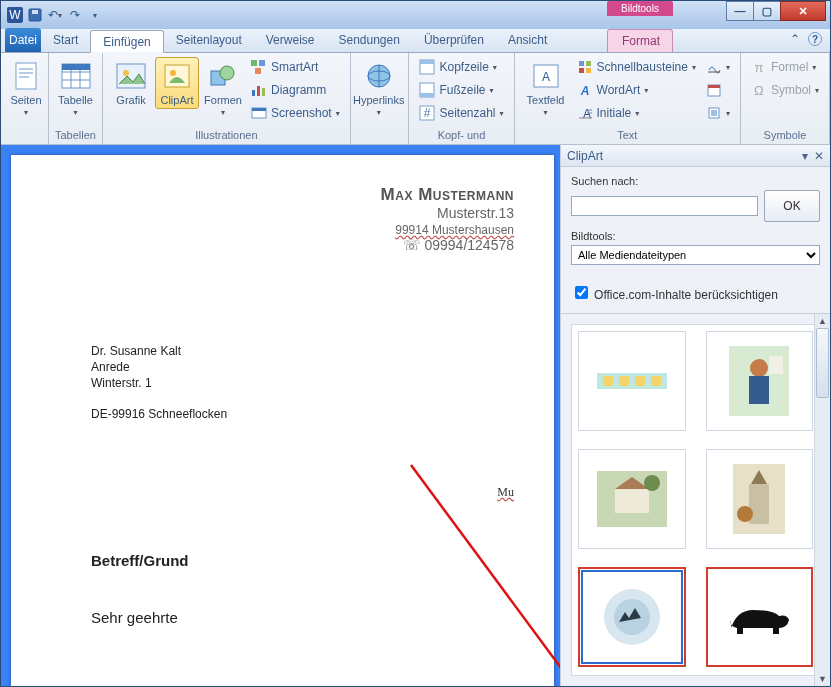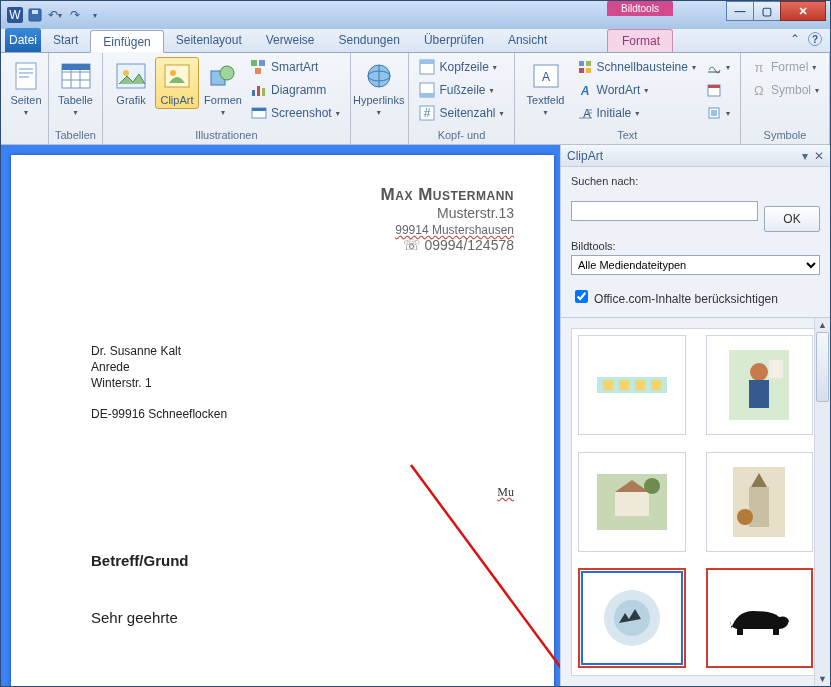--- a/index.html
+++ b/index.html
@@ -64,23 +64,23 @@
   .greet{margin-top:40px;font-size:15px;}
   .mub{position:absolute;right:40px;top:330px;color:#333;font-family:"Times New Roman",serif;text-decoration:underline wavy #c0504d;}
   
   .taskpane{width:270px;background:var(--pane-bg);border-left:1px solid var(--pane-border);display:flex;flex-direction:column;}
   .tp-title{height:22px;background:linear-gradient(#f4f7fc,#dde5f1);border-bottom:1px solid var(--pane-border);display:flex;align-items:center;justify-content:space-between;padding:0 6px;color:#3b5d88;font-size:12px;}
   .tp-title .r{display:flex;gap:6px;color:#50678a;}
   .tp-top{padding:8px 10px;border-bottom:1px solid var(--pane-border);}
   .tp-top label{display:block;color:#333;font-size:11px;margin-bottom:3px;}
   .tp-row{display:flex;gap:6px;align-items:center;}
   .tp-row input[type=text]{flex:1;height:20px;border:1px solid #9aa8bd;background:#fff;padding:0 4px;}
-  .tp-row button{height:26px;width:56px;border:1px solid #9aa8bd;background:linear-gradient(#fefefe,#e7ecf4);color:#333;border-radius:2px;margin-top:16px;}
+  .tp-row button{height:32px;width:56px;border:1px solid #9aa8bd;background:linear-gradient(#fefefe,#e7ecf4);color:#333;border-radius:2px;}
   .tp-select{width:100%;height:20px;border:1px solid #9aa8bd;background:#fff;font-size:11px;padding:0 2px;}
-  .tp-chk{display:flex;align-items:center;gap:5px;margin-top:12px;color:#333;font-size:11px;}
+  .tp-chk{display:flex;align-items:center;gap:5px;margin-top:18px;color:#333;font-size:11px;}
   .tp-results{flex:1;overflow:hidden;position:relative;padding:10px;}
   .grid{display:grid;grid-template-columns:1fr 1fr;gap:16px 20px;padding:6px;background:#fff;border:1px solid #d0d7e2;height:100%;overflow:auto;}
   .thumb{border:1px solid #cfd6e1;background:#fff;height:100px;display:flex;align-items:center;justify-content:center;position:relative;}
   .thumb.selA{border:2px solid #d23c2e;}
   .thumb.selB{outline:2px solid #2b6cd1;outline-offset:-5px;}
   .scrolly{position:absolute;right:0;top:0;bottom:0;width:16px;background:#e7ecf4;border-left:1px solid #cfd6e1;}
   .scrolly .th{position:absolute;left:1px;right:1px;top:14px;height:70px;background:linear-gradient(#f4f7fc,#d6dfec);border:1px solid #aebccf;border-radius:2px;}
   .scrolly .ar{position:absolute;left:0;right:0;height:14px;display:flex;align-items:center;justify-content:center;color:#556;font-size:9px;}
   .scrolly .ar.up{top:0;} .scrolly .ar.dn{bottom:0;}
   

